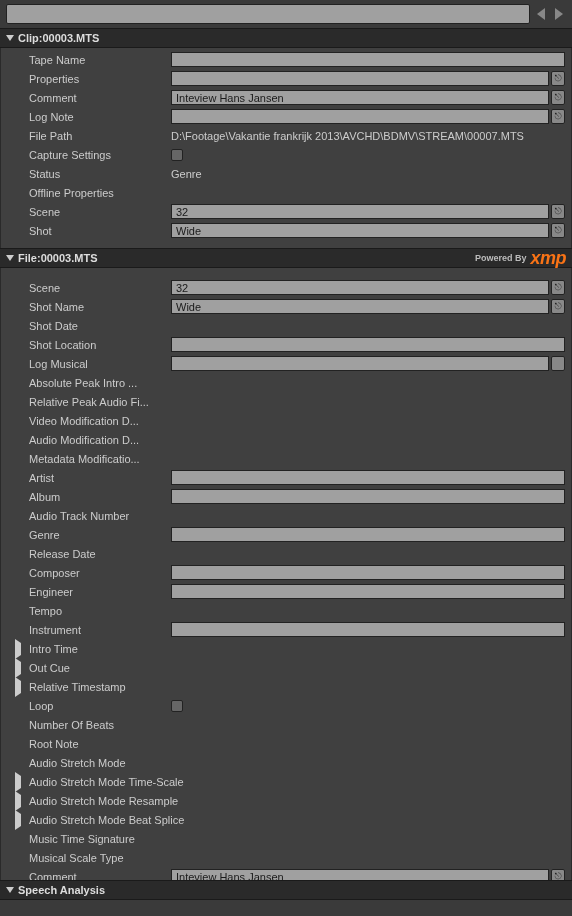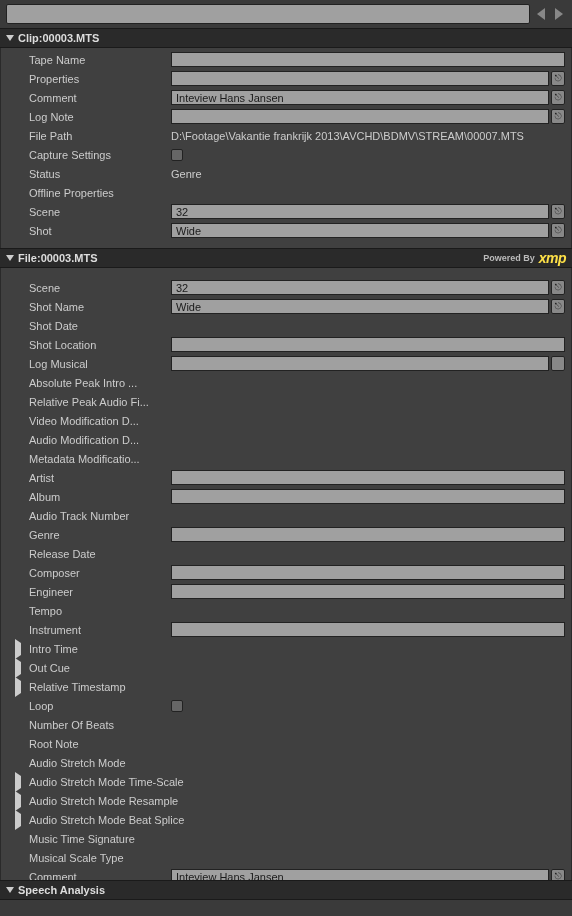--- a/index.html
+++ b/index.html
@@ -69,22 +69,22 @@
   .xmp-badge {
     margin-left: auto;
     display: flex;
     align-items: center;
     gap: 4px;
   }
   .xmp-txt { font-size: 9px; color: #bbb; }
   .xmp-logo {
     font-style: italic;
     font-weight: bold;
-    font-size: 14px;
-    color: #fde047;
+    font-size: 18px;
+    color: #f97316;
     letter-spacing: -0.5px;
   }
   .panel-body {
     background: #404040;
     padding: 2px 0;
     overflow: hidden;
     border-left: 1px solid #2a2a2a;
     border-right: 1px solid #2a2a2a;
   }
   .row {

